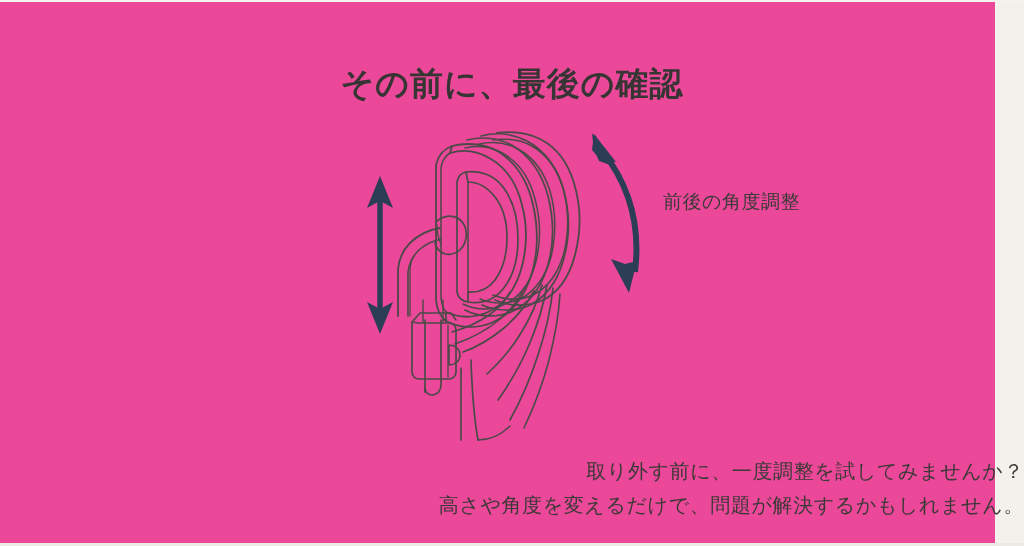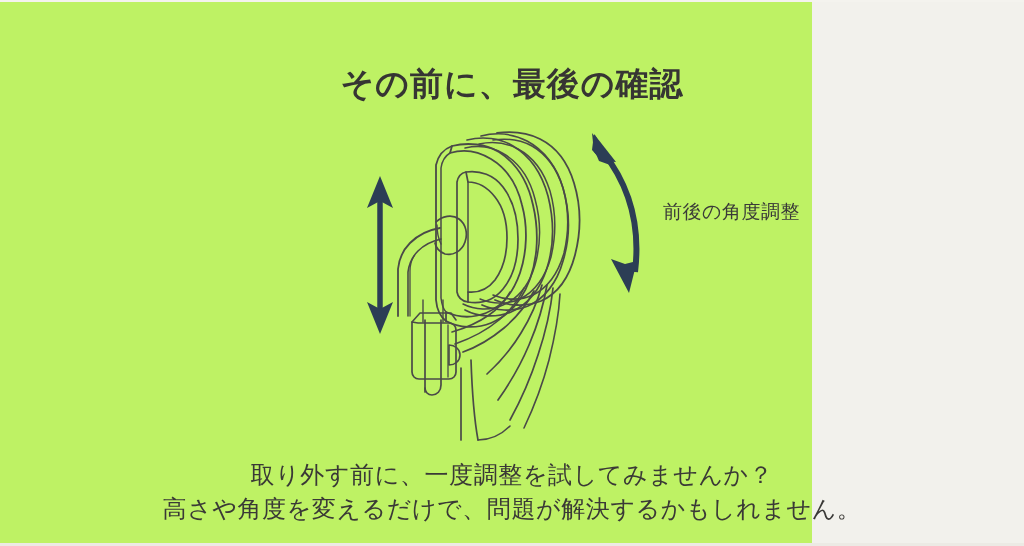--- a/index.html
+++ b/index.html
@@ -8,23 +8,23 @@
   }
   body {
     width: 1024px;
     height: 546px;
     background: #f2f1ec;
     font-family: "Liberation Sans", "DejaVu Sans", sans-serif;
     overflow: hidden;
   }
   .slide {
     position: relative;
-    width: 812px;
+    width: 995px;
     height: 546px;
-    background: #bef264;
+    background: #ec4899;
     box-sizing: border-box;
   }
   .slide-title {
     position: absolute;
     top: 41px;
     left: 0;
     width: 1024px;
     text-align: center;
     font-size: 33px;
     font-weight: bold;
@@ -48,29 +48,30 @@
     letter-spacing: 0.5px;
     white-space: nowrap;
     line-height: 1.3;
   }
   .label-height {
     left: 223px;
     top: 248px;
   }
   .label-tilt {
     left: 663px;
-    top: 200px;
+    top: 191px;
+    font-family: Liberation Mono, monospace;
   }
   .caption {
     position: absolute;
     left: 0;
     width: 1024px;
-    text-align: center;
+    text-align: right;
     color: #3a3936;
-    font-size: 24px;
+    font-size: 20px;
     letter-spacing: 0.6px;
     line-height: 1.55;
     white-space: nowrap;
   }
   .caption-line1 { top: 456px; }
   .caption-line2 { top: 490px; }
   .bottom-edge {
     position: absolute;
     left: 0;
     bottom: 0;

